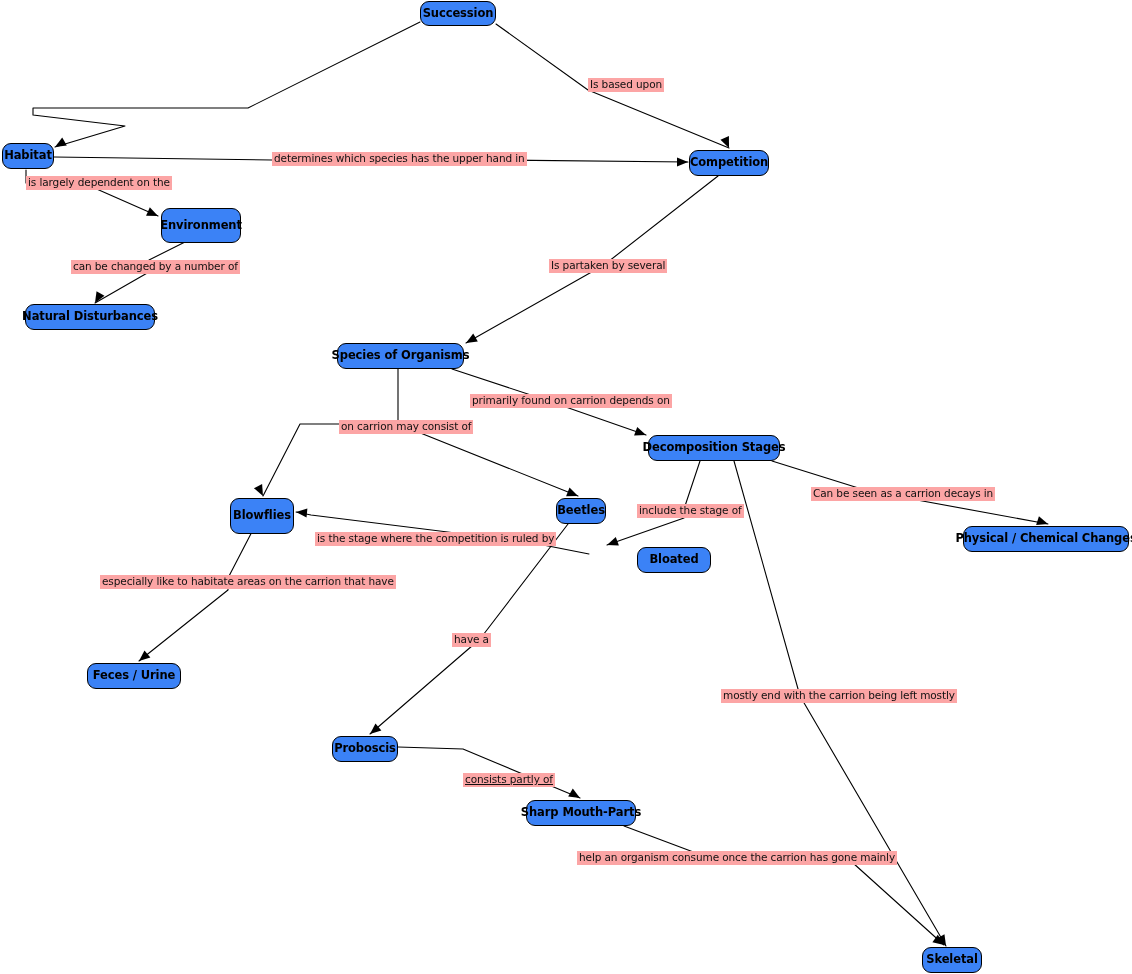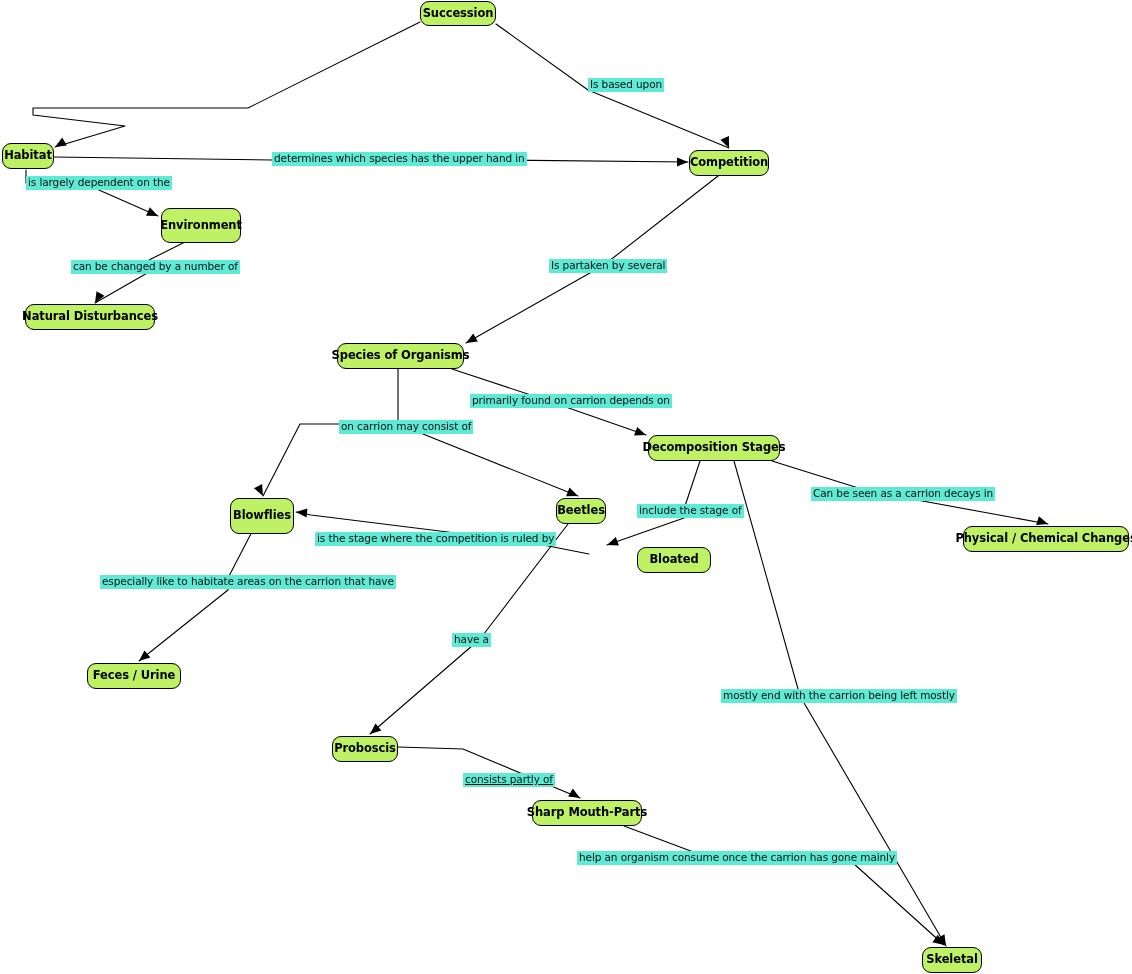--- a/index.html
+++ b/index.html
@@ -21,21 +21,21 @@
   #edge-layer {
     position: absolute;
     left: 0;
     top: 0;
     width: 1132px;
     height: 974px;
   }
   .node {
     position: absolute;
     box-sizing: border-box;
-    background: #bef264;
+    background: #3b82f6;
     border: 1.6px solid #000000;
     border-radius: 9px;
     display: flex;
     align-items: center;
     justify-content: center;
     font-family: "DejaVu Sans", sans-serif;
     font-size: 11.5px;
     font-weight: bold;
     color: #000000;
     white-space: nowrap;
@@ -43,21 +43,21 @@
     line-height: 1;
     padding: 0 7px;
     z-index: 5;
   }
   .edge-label {
     position: absolute;
     font-family: "DejaVu Sans", sans-serif;
     font-size: 10.5px;
     font-weight: normal;
     color: #111111;
-    background: #5eead4;
+    background: #fca5a5;
     white-space: nowrap;
     line-height: 1.1;
     padding: 1px 2px;
     z-index: 4;
     letter-spacing: -0.1px;
   }
 </style>
 </head>
 <body>
 
@@ -179,19 +179,19 @@
     </div>
     <div class="node" style="left: 963px; top: 526px; width: 166px; height: 26px;">
       <span>Physical / Chemical Changes</span>
     </div>
     <div class="node" style="left: 87px; top: 663px; width: 94px; height: 26px;">
       <span>Feces / Urine</span>
     </div>
     <div class="node" style="left: 332px; top: 736px; width: 66px; height: 26px;">
       <span>Proboscis</span>
     </div>
-    <div class="node" style="left: 526px; top: 800px; width: 110px; height: 26px; margin-left: 6px;">
+    <div class="node" style="left: 526px; top: 800px; width: 110px; height: 26px;">
       <span>Sharp Mouth-Parts</span>
     </div>
     <div class="node" style="left: 922px; top: 947px; width: 60px; height: 26px;">
       <span>Skeletal</span>
     </div>
   </div>
 
 </body></html>

